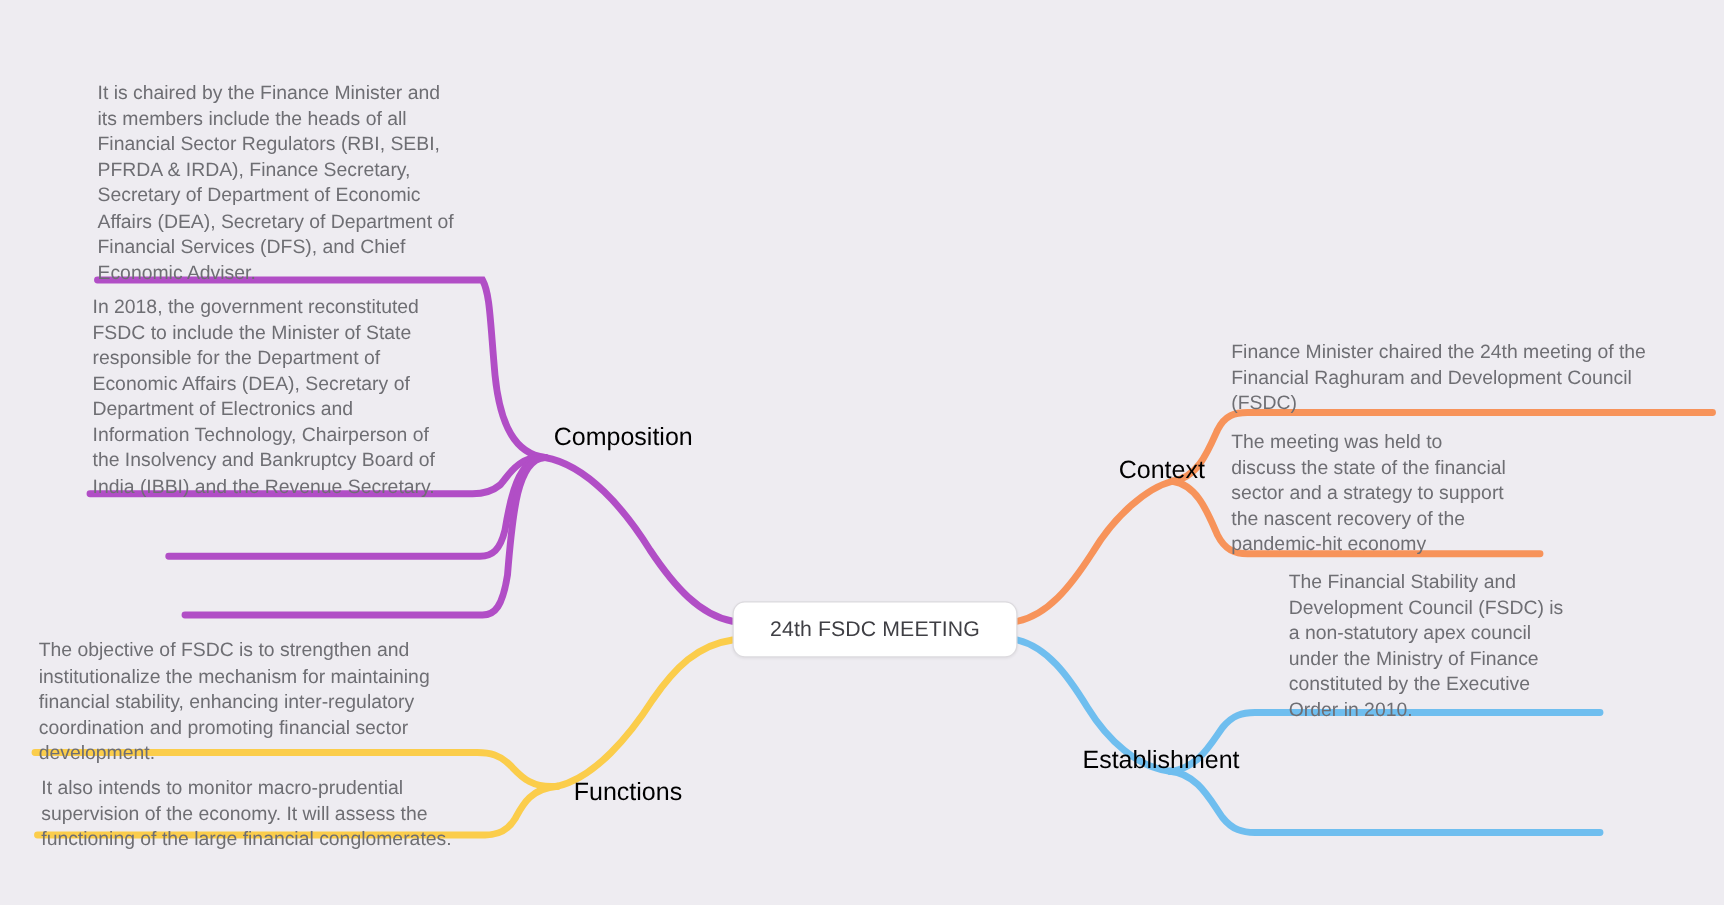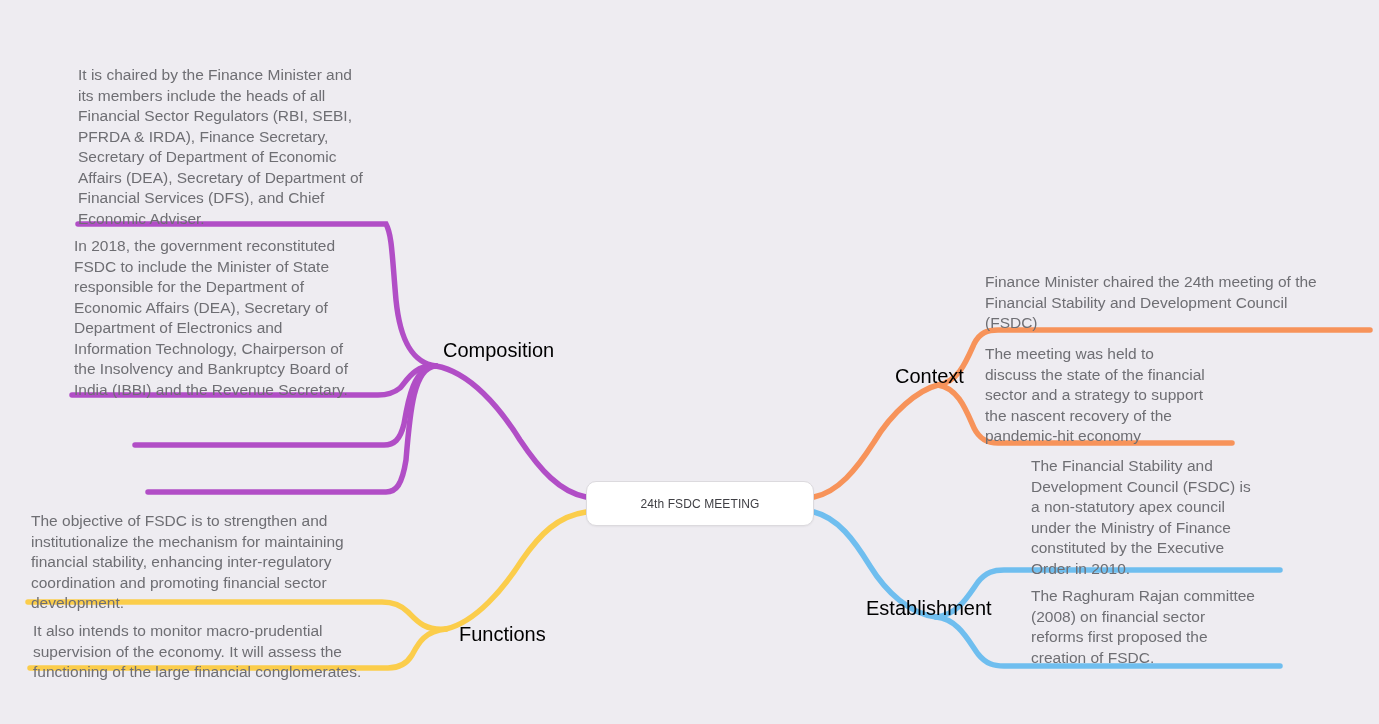--- a/index.html
+++ b/index.html
@@ -51,21 +51,21 @@
     border: 1.5px solid #dcdade;
     border-radius: 10px;
     display: flex;
     align-items: center;
     justify-content: center;
     box-shadow: 0 1px 2px rgba(0,0,0,0.05);
     z-index: 5;
   }
   #center-node .title {
     color: #3f3f44;
-    font-size: 12px;
+    font-size: 17px;
     font-family: "Liberation Sans", sans-serif;
     letter-spacing: 0.1px;
   }
 </style>
 </head>
 <body style="background: rgb(238, 236, 241);">
 
 <div id="canvas" style="background: rgb(238, 236, 241);">
 
   <svg id="wires" viewBox="0 0 1379 724" xmlns="http://www.w3.org/2000/svg">
@@ -147,34 +147,30 @@
 institutionalize the mechanism for maintaining
 financial stability, enhancing inter-regulatory
 coordination and promoting financial sector
 development.</div>
 
   <div class="leaf" style="left:33px; top:621px; width:372px;">It also intends to monitor macro-prudential
 supervision of the economy. It will assess the
 functioning of the large financial conglomerates.</div>
 
   <div class="leaf" style="left:985px; top:272px; width:372px;">Finance Minister chaired the 24th meeting of the
-Financial Stability and Development Council
+Financial Raghuram and Development Council
 (FSDC)</div>
 
   <div class="leaf" style="left:985px; top:344px; width:250px;">The meeting was held to
 discuss the state of the financial
 sector and a strategy to support
 the nascent recovery of the
 pandemic-hit economy</div>
 
   <div class="leaf" style="left:1031px; top:456px; width:258px;">The Financial Stability and
 Development Council (FSDC) is
 a non-statutory apex council
 under the Ministry of Finance
 constituted by the Executive
 Order in 2010.</div>
 
-  <div class="leaf" style="left:1031px; top:586px; width:258px;">The Raghuram Rajan committee
-(2008) on financial sector
-reforms first proposed the
-creation of FSDC.</div>
 
 </div>
 
 </body></html>

